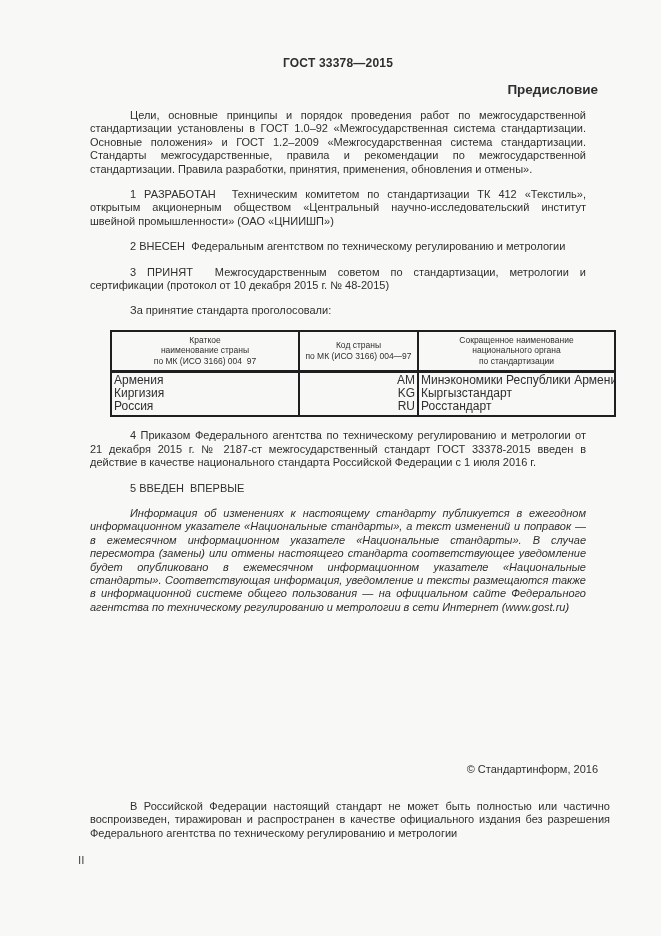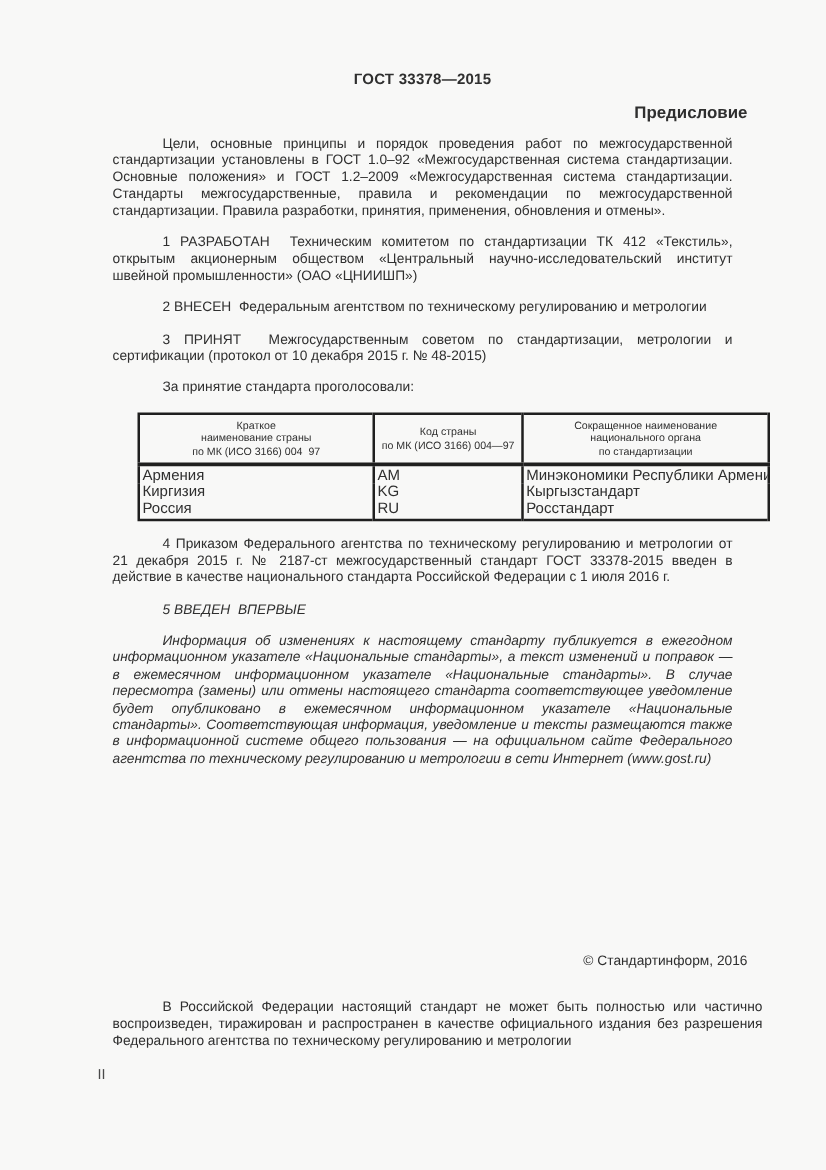--- a/index.html
+++ b/index.html
@@ -36,21 +36,21 @@
     line-height: 13.4px;
     text-align: justify;
   }
   p.indent { text-indent: 40px; }
   .mt-intro { margin-top: 15px; }
   .mt-item1 { margin-top: 9px; }
   .mt-item2 { margin-top: 15px; }
   .mt-item3 { margin-top: 12px; }
   .mt-vote  { margin-top: 15px; }
   .mt-item4 { margin-top: 15px; }
-  .mt-item5 { margin-top: 12px; font-style: italic; }
+  .mt-item5 { margin-top: 12px; }
   .mt-info  { margin-top: 13px; }
   .italic { font-style: italic; }
   table.vote-table {
     margin: 7px 0 0 32px;
     width: 482px;
     border-collapse: collapse;
     table-layout: fixed;
   }
   table.vote-table, table.vote-table th, table.vote-table td {
     border-color: #1f1f1f;
@@ -70,21 +70,21 @@
   table.vote-table td {
     border-left: 2px solid #1f1f1f;
     border-right: 2px solid #1f1f1f;
     font-size: 12px;
     line-height: 13px;
     padding: 0 2px;
     vertical-align: top;
     white-space: nowrap;
     overflow: hidden;
   }
-  td.col-code { text-align: left; }
+  td.col-code { text-align: right; }
   tr.first-data-row td { padding-top: 1px; }
   tr.last-data-row td { padding-bottom: 2px; }
   .col-country { width: 178px; }
   .col-code    { width: 109px; }
   .col-body    { width: 187px; }
   .copyright {
     position: absolute;
     top: 763px;
     right: 63px;
     font-size: 11px;

